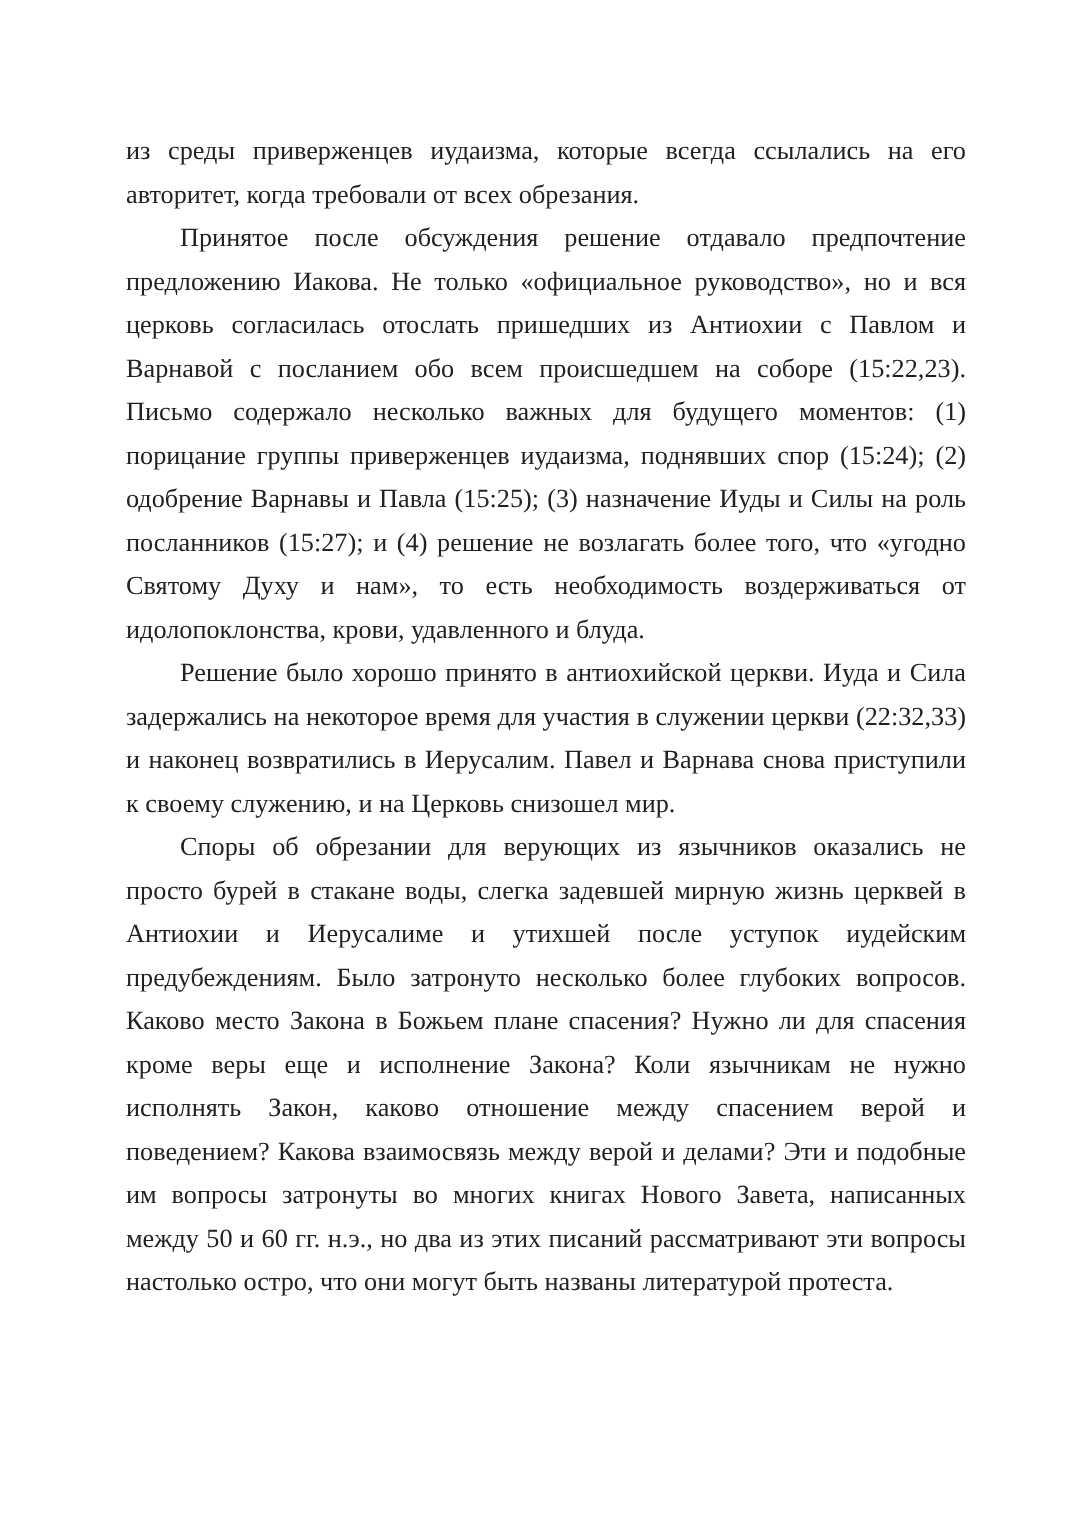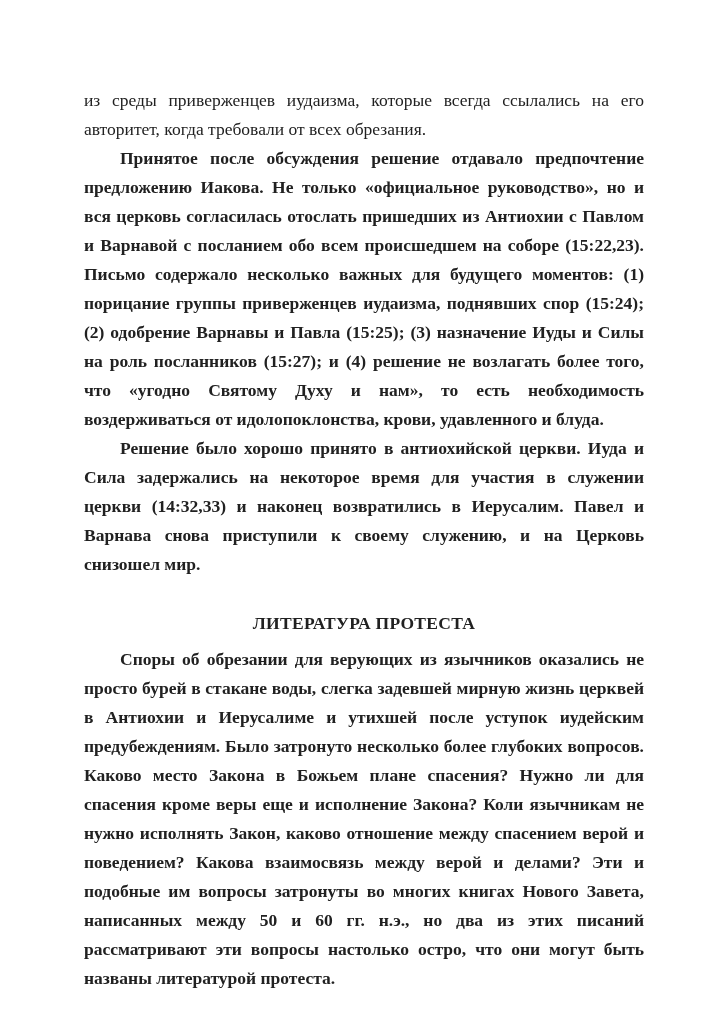--- a/index.html
+++ b/index.html
@@ -26,21 +26,20 @@
     font-size: 17.5px;
     line-height: 29px;
     text-align: justify;
   }
   .para {
     margin: 0;
     padding: 0;
   }
   .para.indent {
     text-indent: 36px;
-    font-weight: bold;
   }
   .section-heading {
     margin: 30px 0 7px 0;
     text-align: center;
     font-weight: bold;
     font-size: 17.5px;
     line-height: 29px;
     letter-spacing: 0.3px;
   }
   .page-footer {
@@ -53,17 +52,16 @@
     line-height: 24px;
   }
 </style>
 </head>
 <body>
 
 <div class="page">
   <div class="body-text">
     <p class="para">из среды приверженцев иудаизма, которые всегда ссылались на его авторитет, когда требовали от всех обрезания.</p>
     <p class="para indent">Принятое после обсуждения решение отдавало предпочтение предложению Иакова. Не только «официальное руководство», но и вся церковь согласилась отослать пришедших из Антиохии с Павлом и Варнавой с посланием обо всем происшедшем на соборе (15:22,23). Письмо содержало несколько важных для будущего моментов: (1) порицание группы приверженцев иудаизма, поднявших спор (15:24); (2) одобрение Варнавы и Павла (15:25); (3) назначение Иуды и Силы на роль посланников (15:27); и (4) решение не возлагать более того, что «угодно Святому Духу и нам», то есть необходимость воздерживаться от идолопоклонства, крови, удавленного и блуда.</p>
-    <p class="para indent">Решение было хорошо принято в антиохийской церкви. Иуда и Сила задержались на некоторое время для участия в служении церкви (14:32,33) и наконец возвратились в Иерусалим. Павел и Варнава снова приступили к своему служению, и на Церковь снизошел мир.</p>
-    <h2 class="section-heading">ЛИТЕРАТУРА ПРОТЕСТА</h2>
+    <p class="para indent">Решение было хорошо принято в антиохийской церкви. Иуда и Сила задержались на некоторое время для участия в служении церкви (22:32,33) и наконец возвратились в Иерусалим. Павел и Варнава снова приступили к своему служению, и на Церковь снизошел мир.</p>
     <p class="para indent">Споры об обрезании для верующих из язычников оказались не просто бурей в стакане воды, слегка задевшей мирную жизнь церквей в Антиохии и Иерусалиме и утихшей после уступок иудейским предубеждениям. Было затронуто несколько более глубоких вопросов. Каково место Закона в Божьем плане спасения? Нужно ли для спасения кроме веры еще и исполнение Закона? Коли язычникам не нужно исполнять Закон, каково отношение между спасением верой и поведением? Какова взаимосвязь между верой и делами? Эти и подобные им вопросы затронуты во многих книгах Нового Завета, написанных между 50 и 60 гг. н.э., но два из этих писаний рассматривают эти вопросы настолько остро, что они могут быть названы литературой протеста.</p>
   </div>
 </div>
 
 </body></html>

